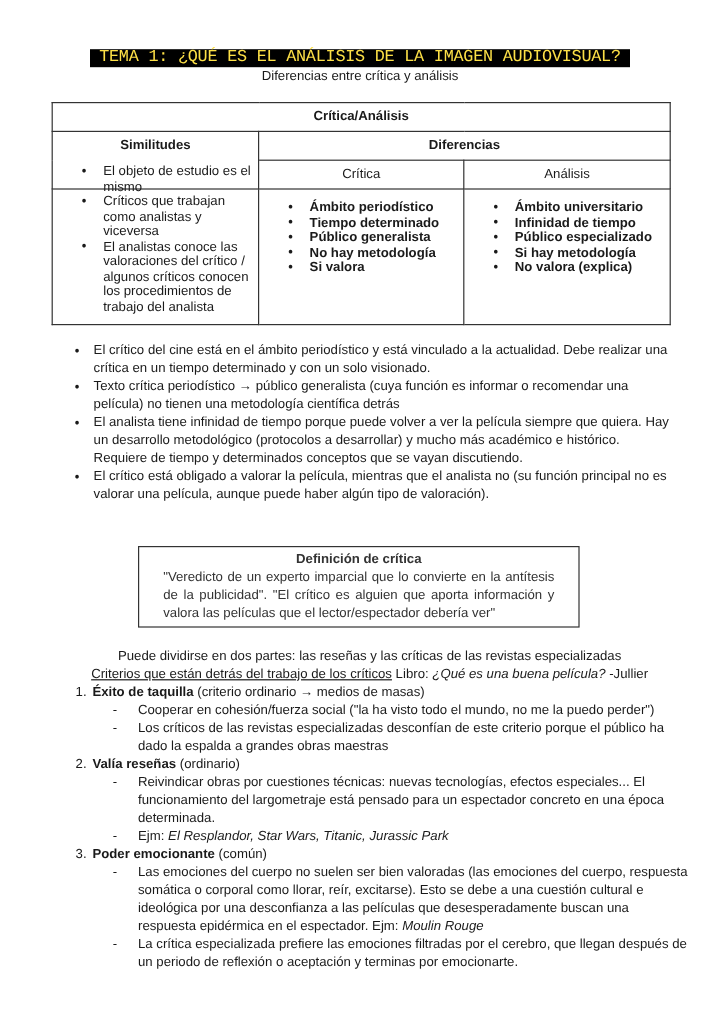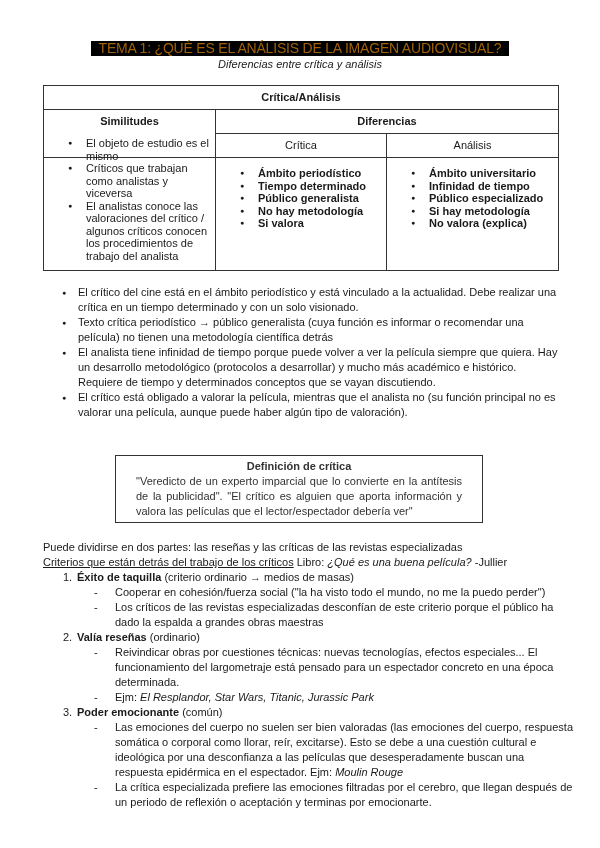--- a/index.html
+++ b/index.html
@@ -4,24 +4,24 @@
   <style>
     html, body { margin: 0; padding: 0; background: #ffffff; }
     body {
       width: 600px; height: 848px; position: relative; overflow: hidden;
       font-family: "Liberation Sans", sans-serif; color: #1a1a1a;
       font-size: 11px; line-height: 15px;
     }
     .abs { position: absolute; }
     .title-wrap { top: 41px; left: 0; width: 600px; text-align: center; }
     .title {
-      display: inline-block; background: #000; color: #a16207;
-      font-size: 14px; line-height: 15px; padding: 0 8px; letter-spacing: -0.2px;
+      display: inline-block; background: #000; color: #fde047;
+      font-size: 14px; line-height: 15px; padding: 0 8px; letter-spacing: -0.2px; font-family: Liberation Mono, monospace;
     }
-    .subtitle { top: 57px; left: 0; width: 600px; text-align: center; font-size: 11px; line-height: 14px; font-style: italic; }
+    .subtitle { top: 57px; left: 0; width: 600px; text-align: center; font-size: 11px; line-height: 14px; }
 
     table.cmp {
       position: absolute; top: 85px; left: 43px; width: 515px;
       border-collapse: collapse; table-layout: fixed; font-size: 11px;
     }
     table.cmp td { border: 1px solid #333; padding: 0; vertical-align: top; }
     table.cmp td.h { text-align: center; vertical-align: middle; height: 23px; }
     table.cmp td.b { font-weight: bold; }
     table.cmp td.body { height: 112px; }
     ul.cell { margin: 0; padding: 0; list-style: none; }
@@ -36,21 +36,21 @@
     ul.bullets li::before { content: "\25CF"; position: absolute; left: -16px; top: 0; font-size: 7px; }
 
     .defbox {
       position: absolute; top: 455px; left: 115px; width: 368px; height: 68px;
       border: 1px solid #333; padding: 3px 20px; box-sizing: border-box;
       color: #333; font-size: 11px; line-height: 15px;
     }
     .defbox .dh { text-align: center; font-weight: bold; }
     .defbox .dq { text-align: justify; }
 
-    .para { position: absolute; left: 43px; width: 530px; line-height: 15px; }
+    .para { position: absolute; left: 43px; width: 530px; line-height: 15px; text-align: center; }
     .u { text-decoration: underline; }
     .i { font-style: italic; }
     .bold { font-weight: bold; }
 
     .crit { position: absolute; left: 43px; width: 530px; }
     .crit .item { position: relative; padding-left: 34px; line-height: 15px; }
     .crit .num { position: absolute; left: 20px; }
     .crit .sub { position: relative; padding-left: 72px; line-height: 15px; }
     .crit .dash { position: absolute; left: 51px; }
   </style>

